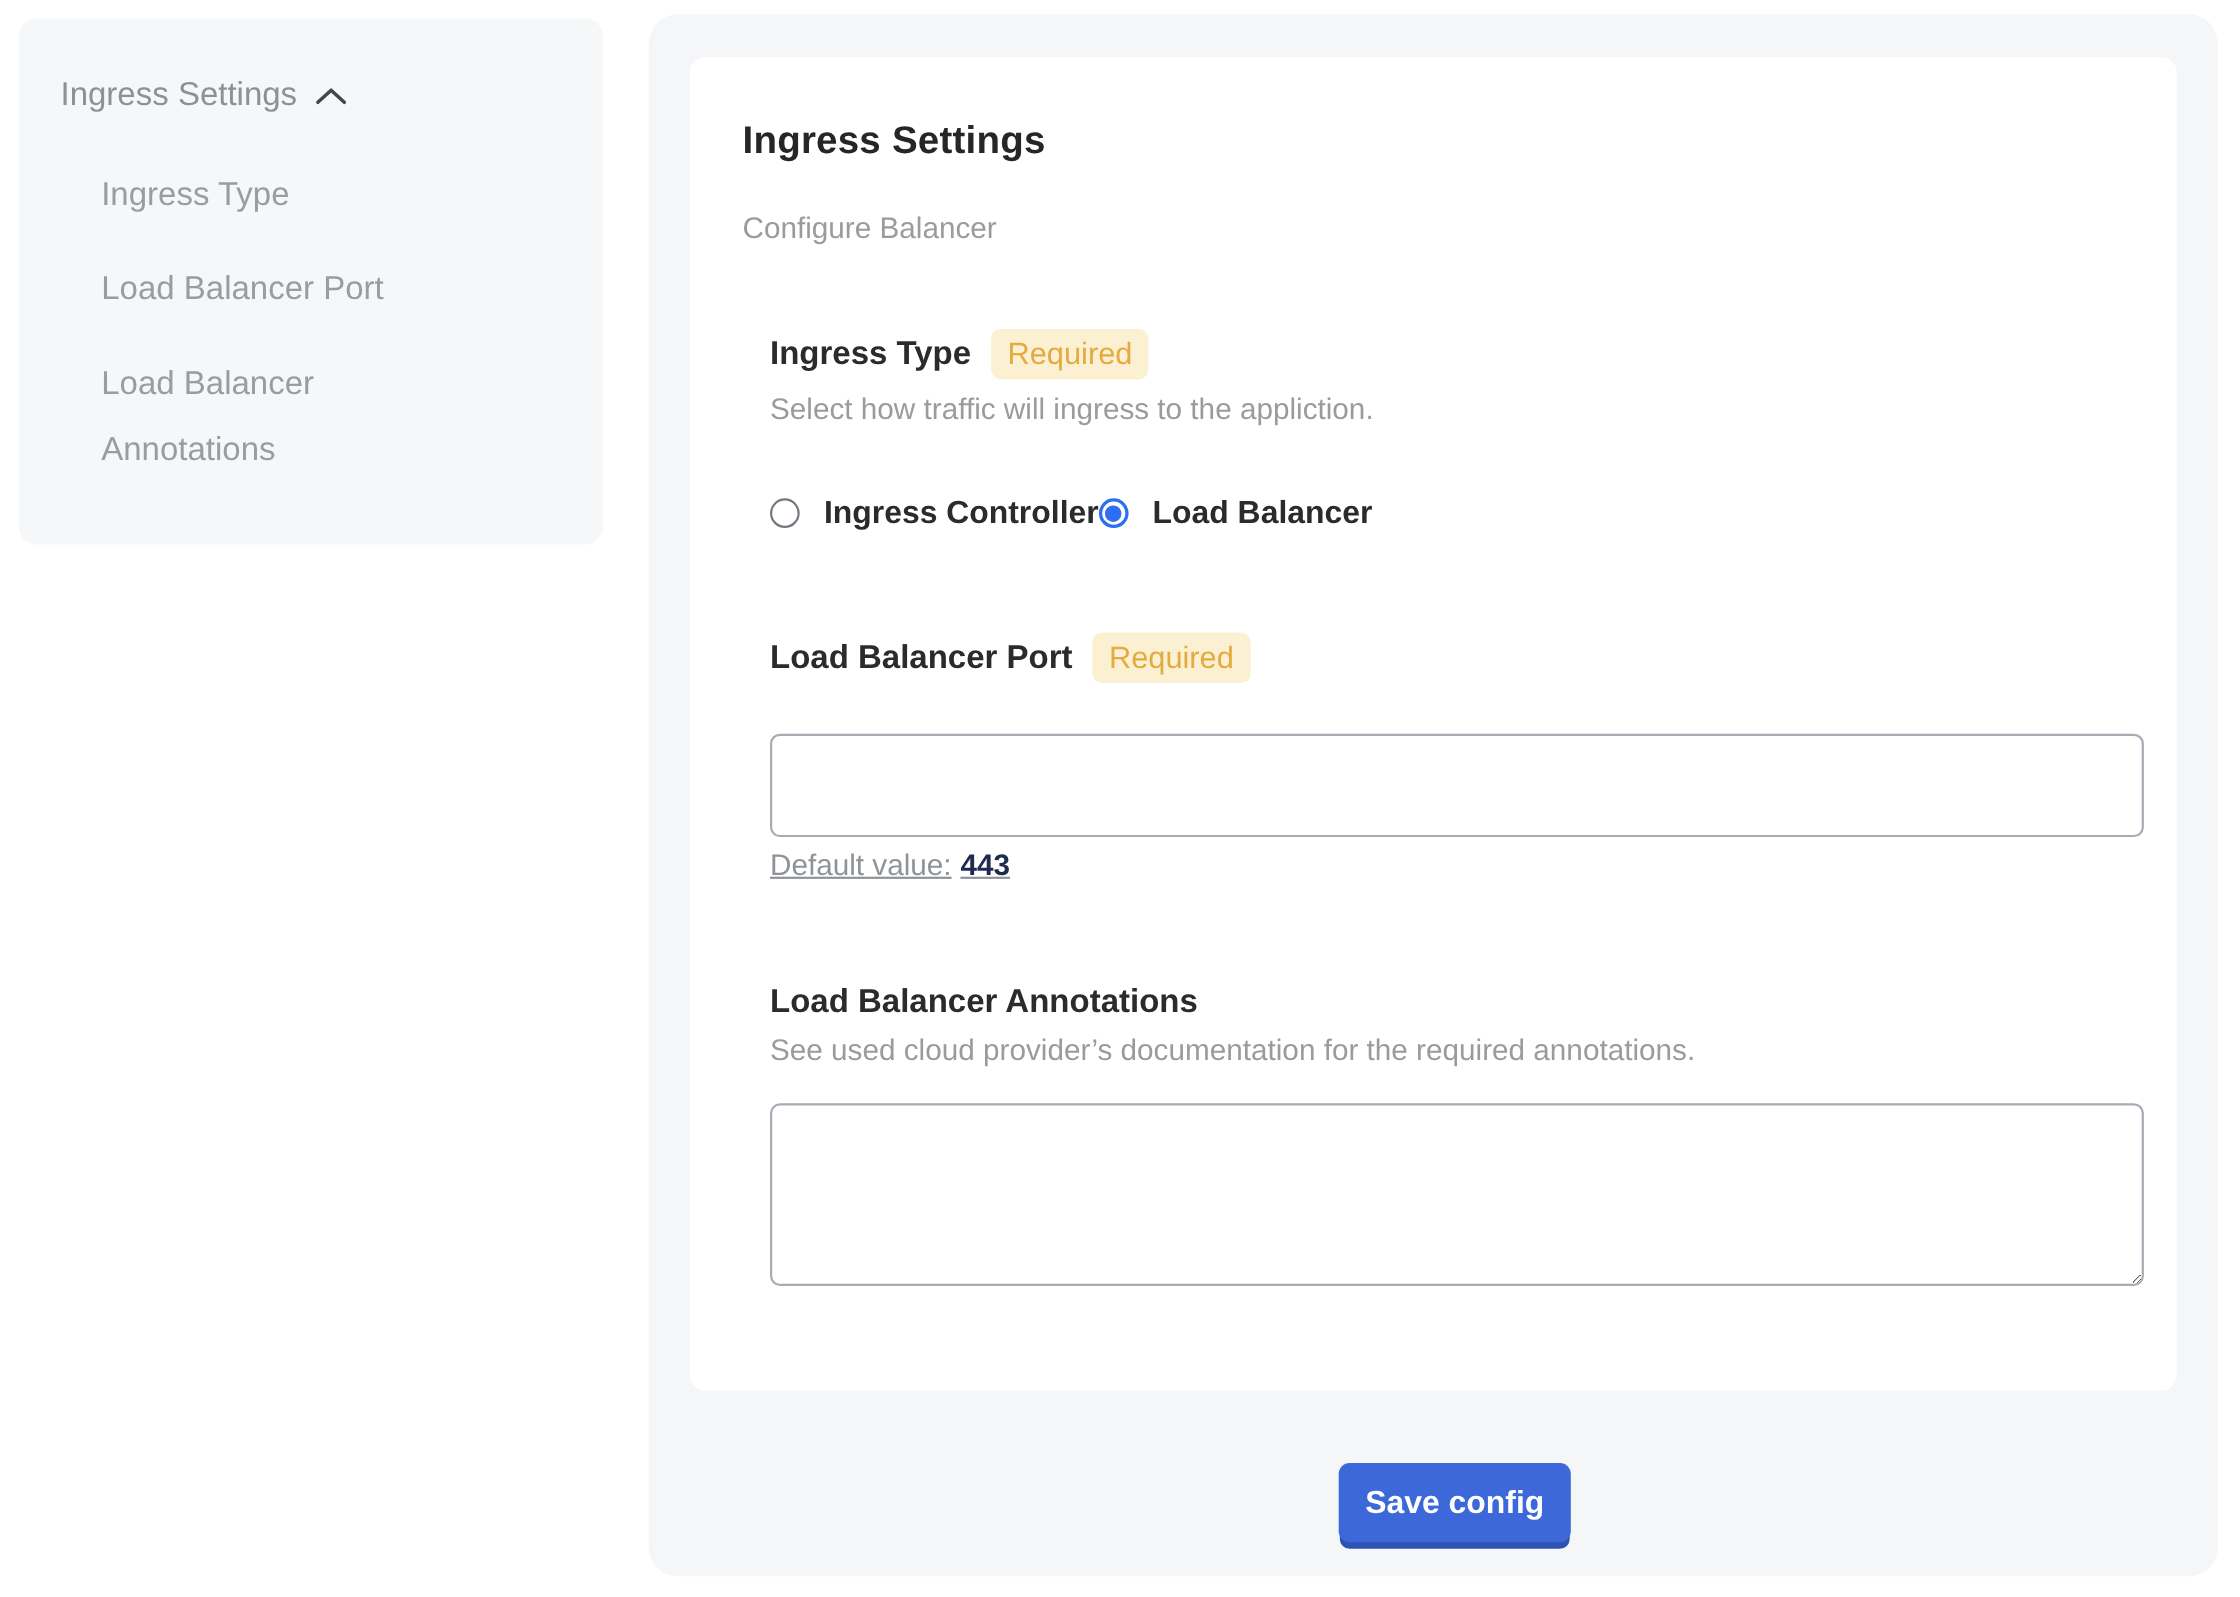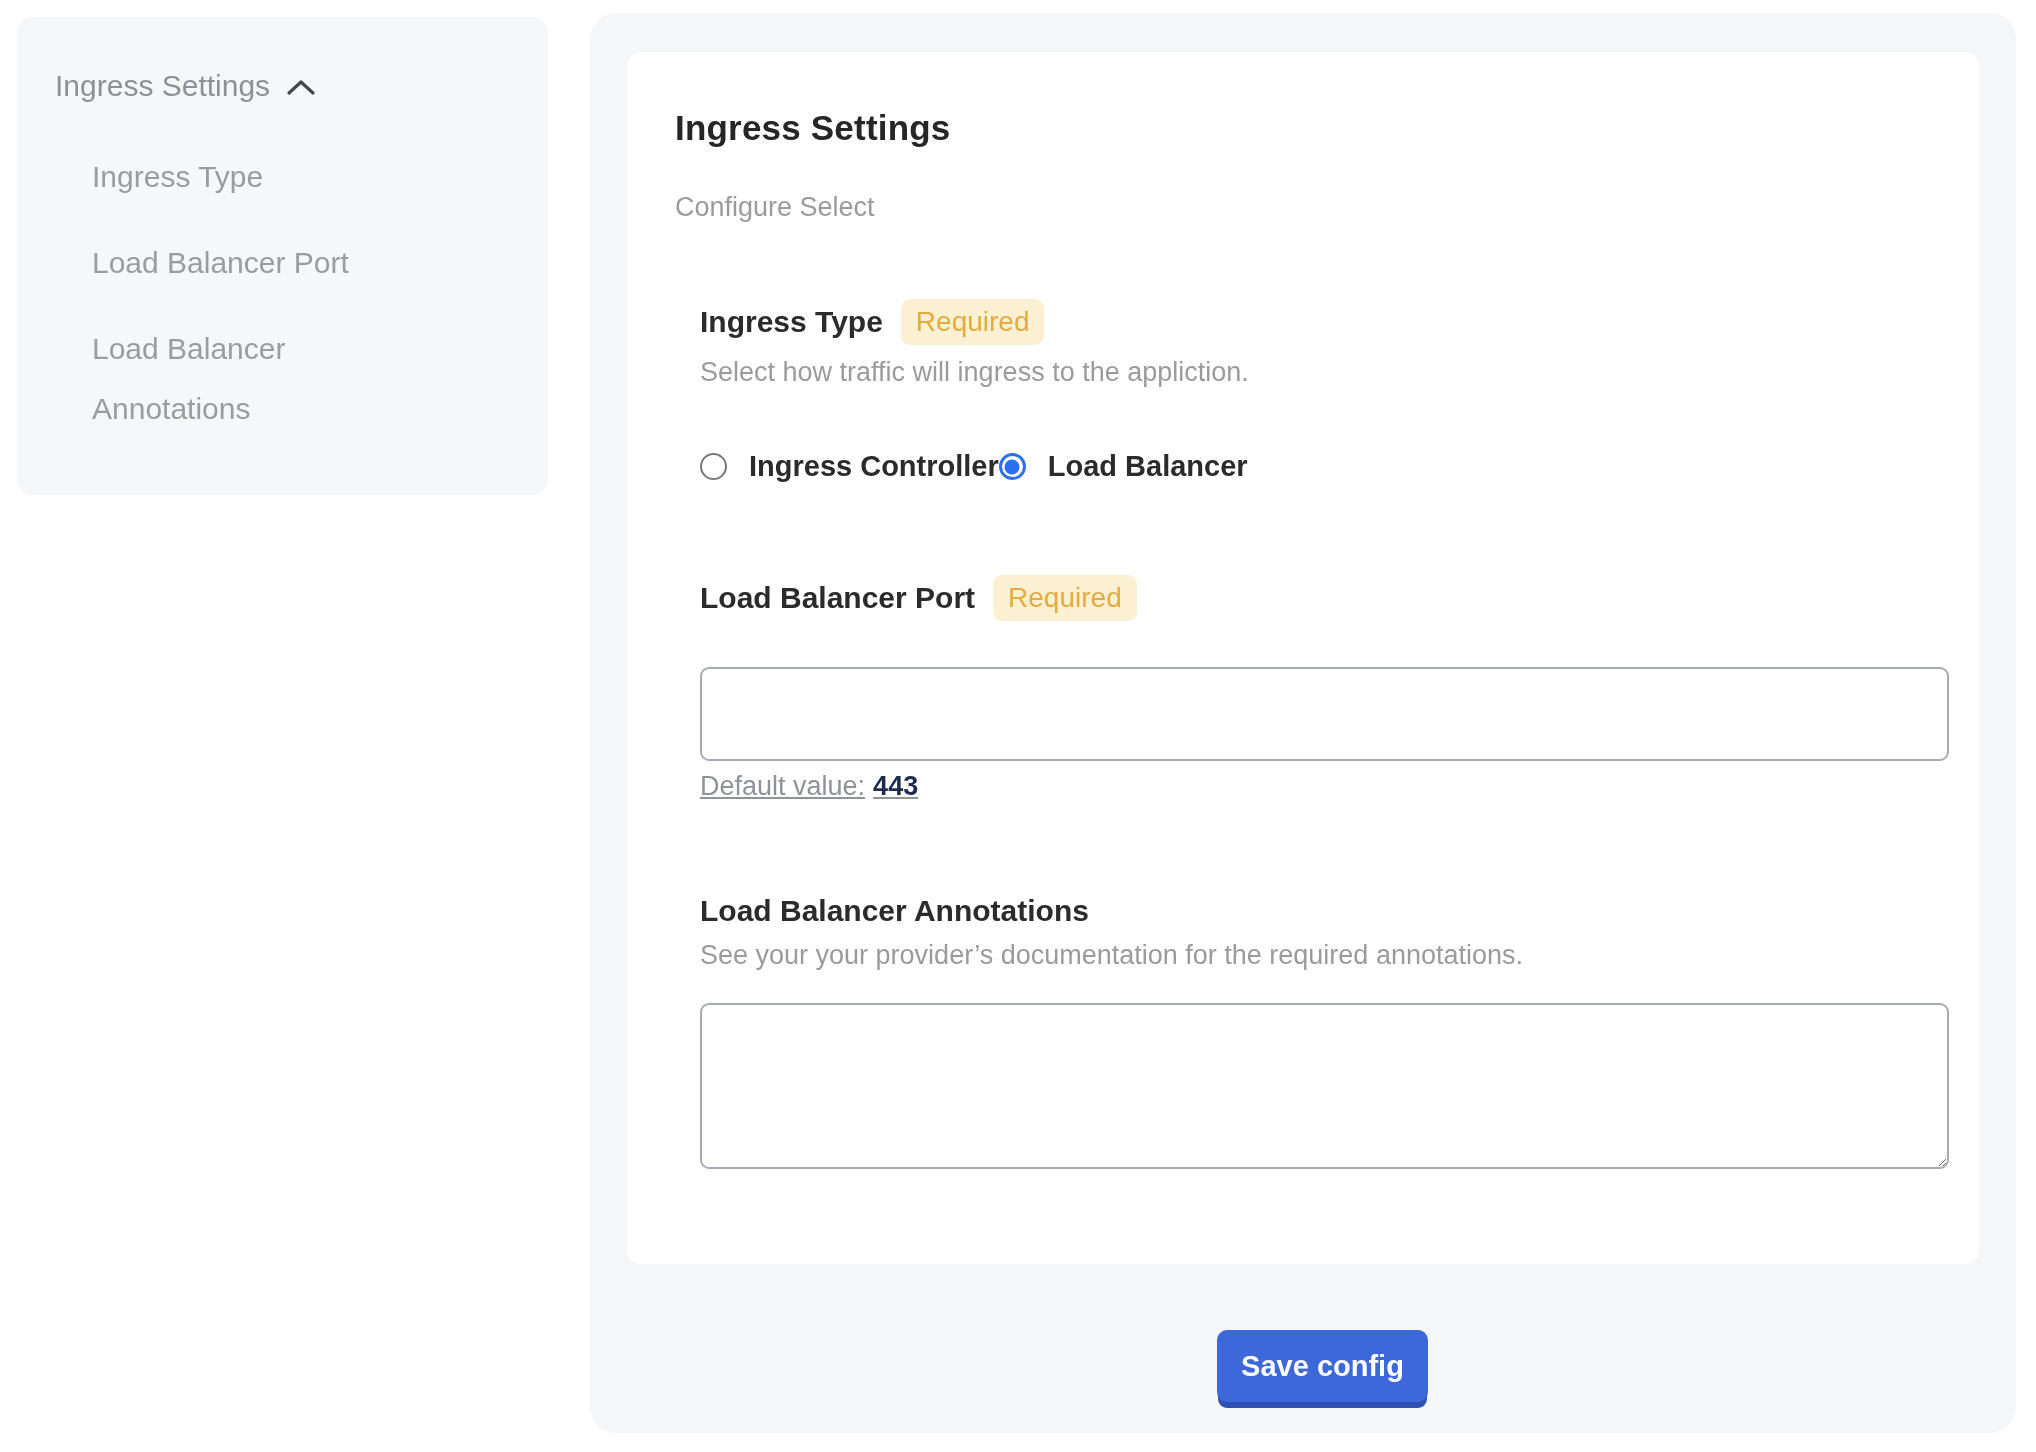--- a/index.html
+++ b/index.html
@@ -89,21 +89,21 @@
     <div class="sidebar-item">Ingress Type</div>
     <div class="sidebar-item">Load Balancer Port</div>
     <div class="sidebar-item">Load Balancer Annotations</div>
   </div>
 </nav>
 
 <section class="outer-panel">
   <div class="card">
 
     <h1 class="card-title">Ingress Settings</h1>
-    <div class="card-subtitle">Configure Select</div>
+    <div class="card-subtitle">Configure Balancer</div>
 
     <div class="field f-ingress-type">
       <div class="field-label-row">
         <span class="field-label">Ingress Type</span>
         <span class="required-badge">Required</span>
       </div>
       <div class="field-desc">Select how traffic will ingress to the appliction.</div>
 
       <div class="radio-row">
         <div class="radio-group">
@@ -127,21 +127,21 @@
 
       <div class="default-row">
         <span>Default value:</span><span class="default-value">443</span>
       </div>
     </div>
 
     <div class="field f-lb-annotations">
       <div class="field-label-row">
         <span class="field-label">Load Balancer Annotations</span>
       </div>
-      <div class="field-desc">See your your provider’s documentation for the required annotations.</div>
+      <div class="field-desc">See used cloud provider’s documentation for the required annotations.</div>
 
       <textarea class="text-area" style=""></textarea>
     </div>
 
   </div>
 
   <button class="save-button">Save config</button>
 </section>
 
 </body></html>

